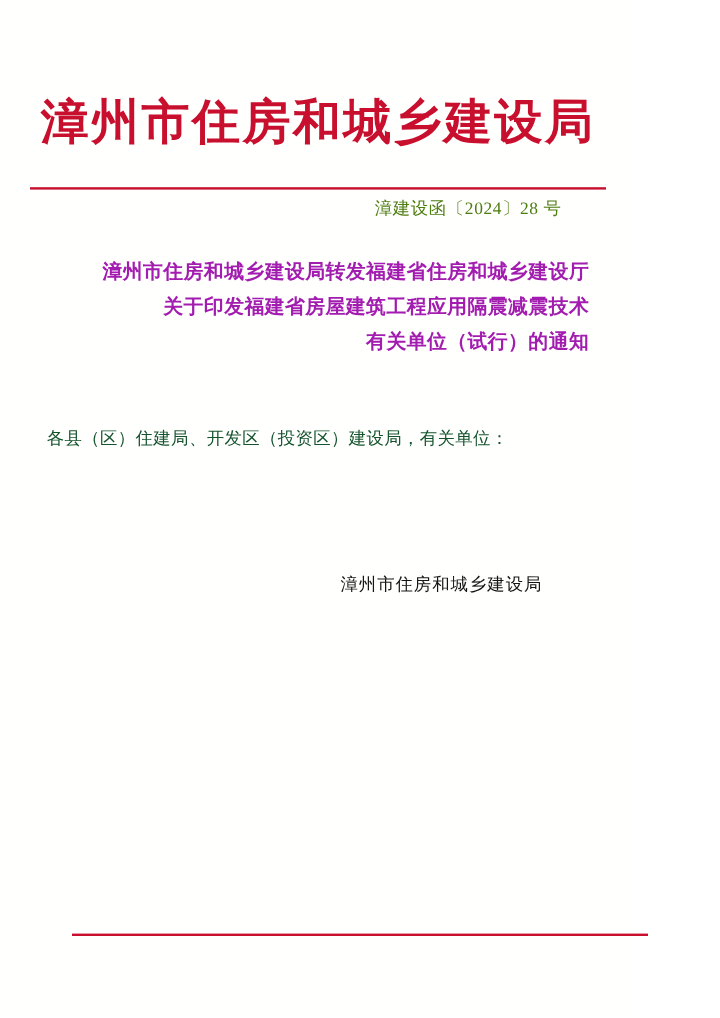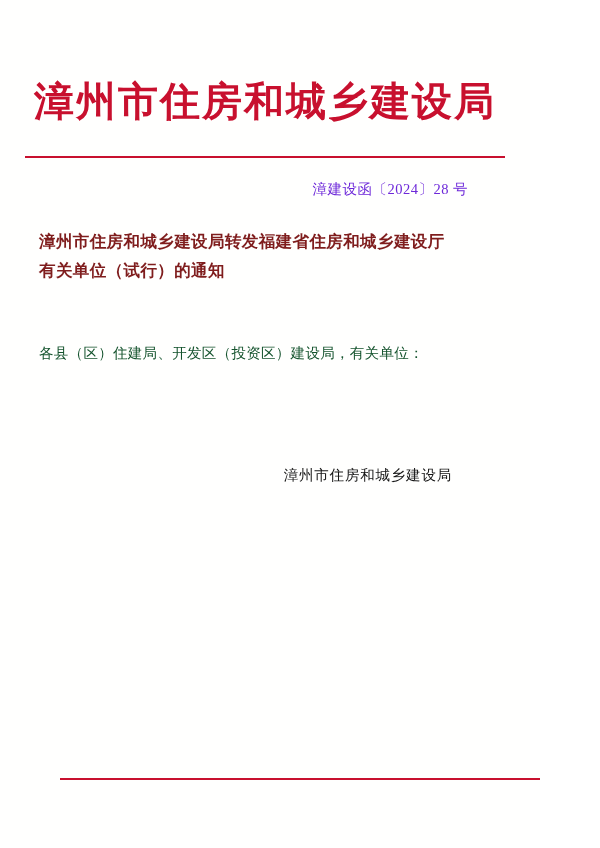--- a/index.html
+++ b/index.html
@@ -39,39 +39,38 @@
   }
   .header-rule {
     margin: 30px auto 0 auto;
     width: 480px;
     height: 2px;
     background: #c8102e;
   }
 
   
   .doc-number-row {
-    margin-top: 22px;
+    margin-top: 6px;
     padding-right: 62px;
     text-align: right;
     font-size: 14.5px;
     letter-spacing: 0.5px;
-    color: #6d28d9;
+    color: #4d7c0f;
   }
 
   
   .doc-title {
     margin: 30px auto 0 auto;
     width: 452px;
-    text-align: left;
+    text-align: right;
     font-weight: bold;
     font-size: 16.5px;
     line-height: 1.75;
     letter-spacing: 0.4px;
-    color: #7f1d1d;
-    font-family: Liberation Mono, monospace;
+    color: #a21caf;
   }
   .doc-title .line {
     display: block;
   }
 
   
   .doc-body {
     margin: 52px auto 0 auto;
     width: 452px;
     font-size: 14.5px;
@@ -120,20 +119,21 @@
     <div class="org-title">漳州市住房和城乡建设局</div>
     <div class="header-rule"></div>
   </div>
 
   <div class="doc-number-row">
     <span>漳建设函〔2024〕28 号</span>
   </div>
 
   <div class="doc-title">
     <span class="line">漳州市住房和城乡建设局转发福建省住房和城乡建设厅</span>
+    <span class="line">关于印发福建省房屋建筑工程应用隔震减震技术</span>
     <span class="line">有关单位（试行）的通知</span>
   </div>
 
   <div class="doc-body">
     <p>各县（区）住建局、开发区（投资区）建设局，有关单位：</p>
   </div>
 
   <div class="signature">
     <div>漳州市住房和城乡建设局</div>
   </div>

